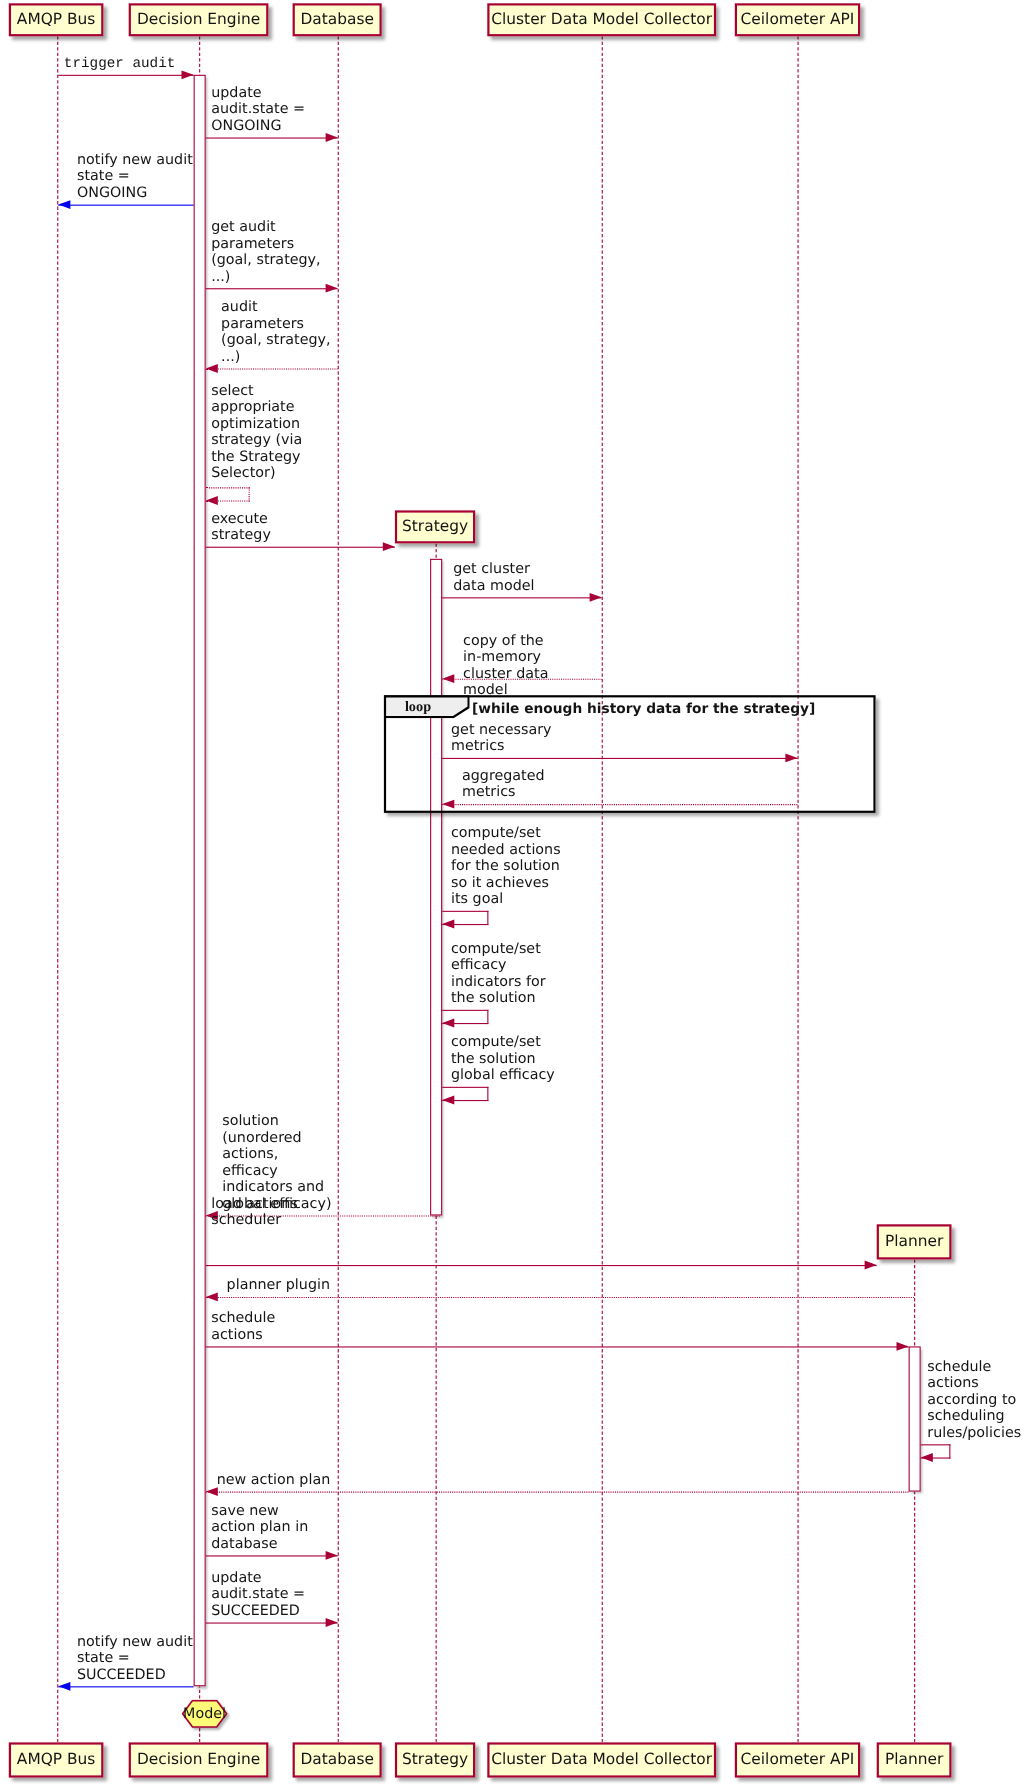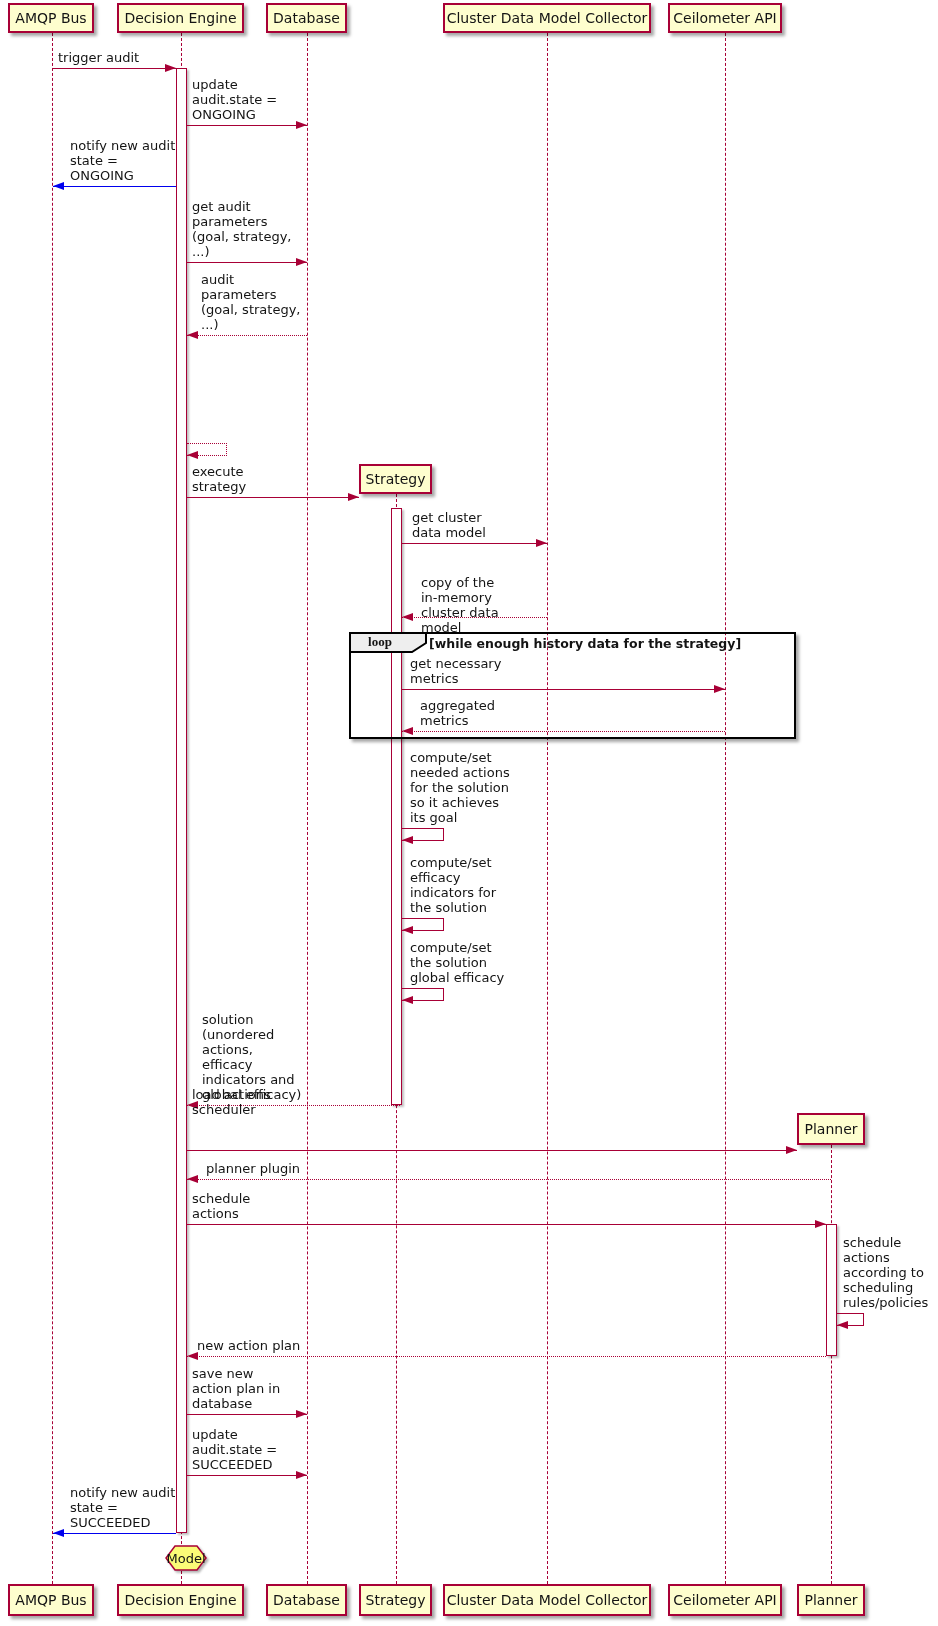--- a/index.html
+++ b/index.html
@@ -116,35 +116,41 @@
 
   <div class="mline" style="left:187px;top:1414px;width:120px;"></div>
   <span class="hr" style="left:296px;top:1410px;"></span>
 
   <div class="mline" style="left:187px;top:1475px;width:120px;"></div>
   <span class="hr" style="left:296px;top:1471px;"></span>
 
   <div class="mline blue" style="left:53px;top:1533px;width:123px;"></div>
   <span class="hl blue" style="left:53px;top:1529px;"></span>
 
-  <div class="mlabel" style="left:58px;top:50px;">trigger audit</div>
+  <div class="mlabel" style="left:58px;top:50px;font-family:Liberation Mono, monospace;">trigger audit</div>
   <div class="mlabel" style="left:192px;top:77px;">update
 audit.state =
 ONGOING</div>
   <div class="mlabel" style="left:70px;top:138px;">notify new audit
 state =
 ONGOING</div>
   <div class="mlabel" style="left:192px;top:199px;">get audit
 parameters
 (goal, strategy,
 ...)</div>
   <div class="mlabel" style="left:201px;top:272px;">audit
 parameters
 (goal, strategy,
 ...)</div>
+  <div class="mlabel" style="left:192px;top:348px;">select
+appropriate
+optimization
+strategy (via
+the Strategy
+Selector)</div>
   <div class="mlabel" style="left:192px;top:464px;">execute
 strategy</div>
   <div class="mlabel" style="left:412px;top:510px;">get cluster
 data model</div>
   <div class="mlabel" style="left:421px;top:575px;">copy of the
 in-memory
 cluster data
 model</div>
   <div class="mlabel" style="left:410px;top:656px;">get necessary
 metrics</div>

